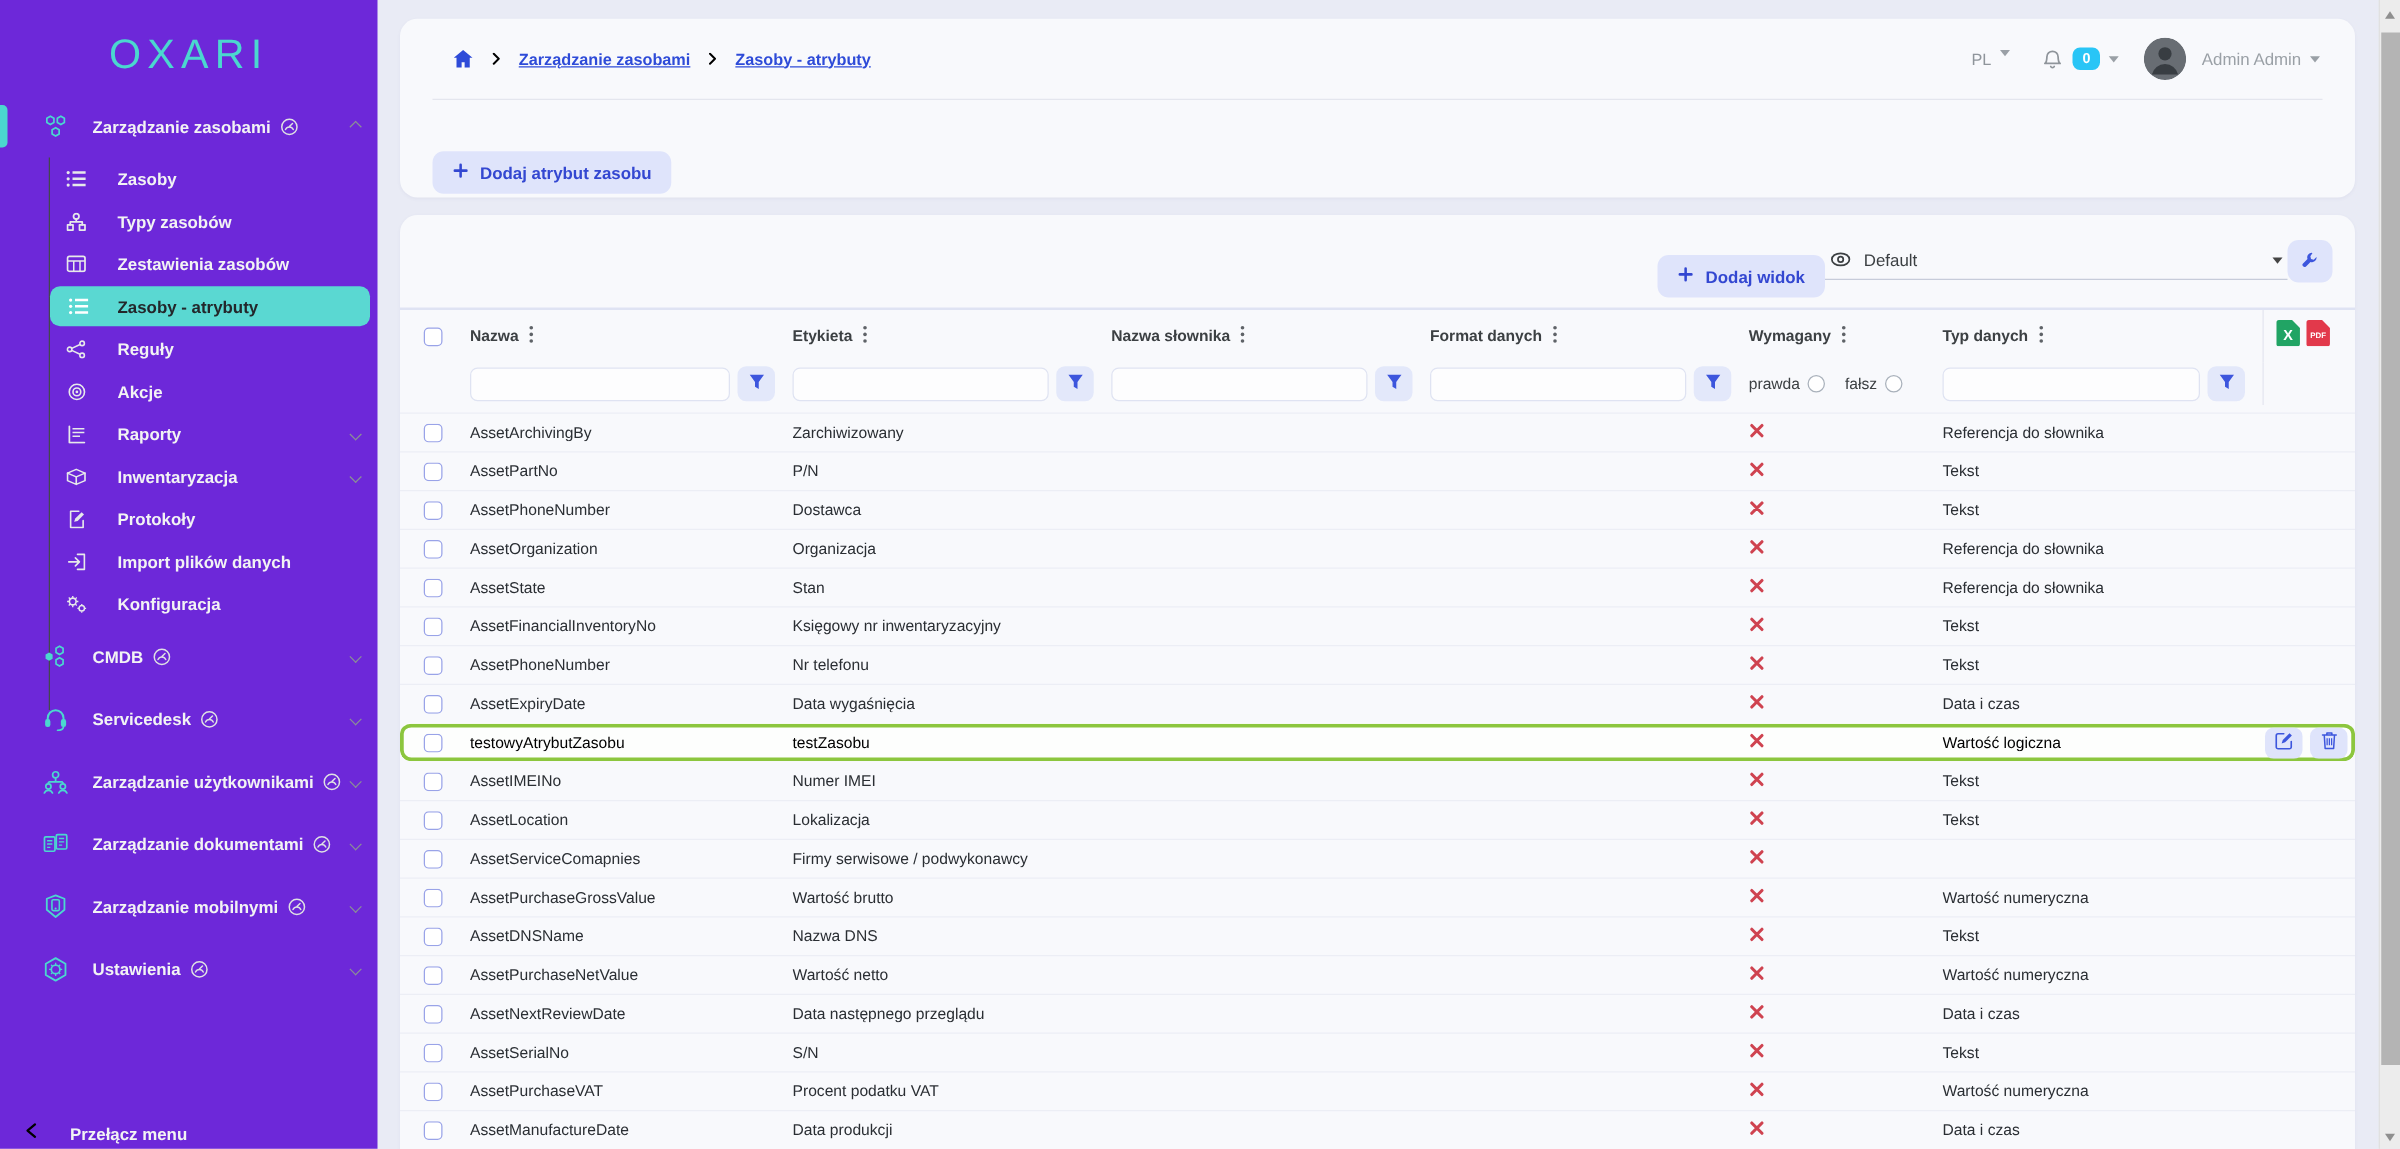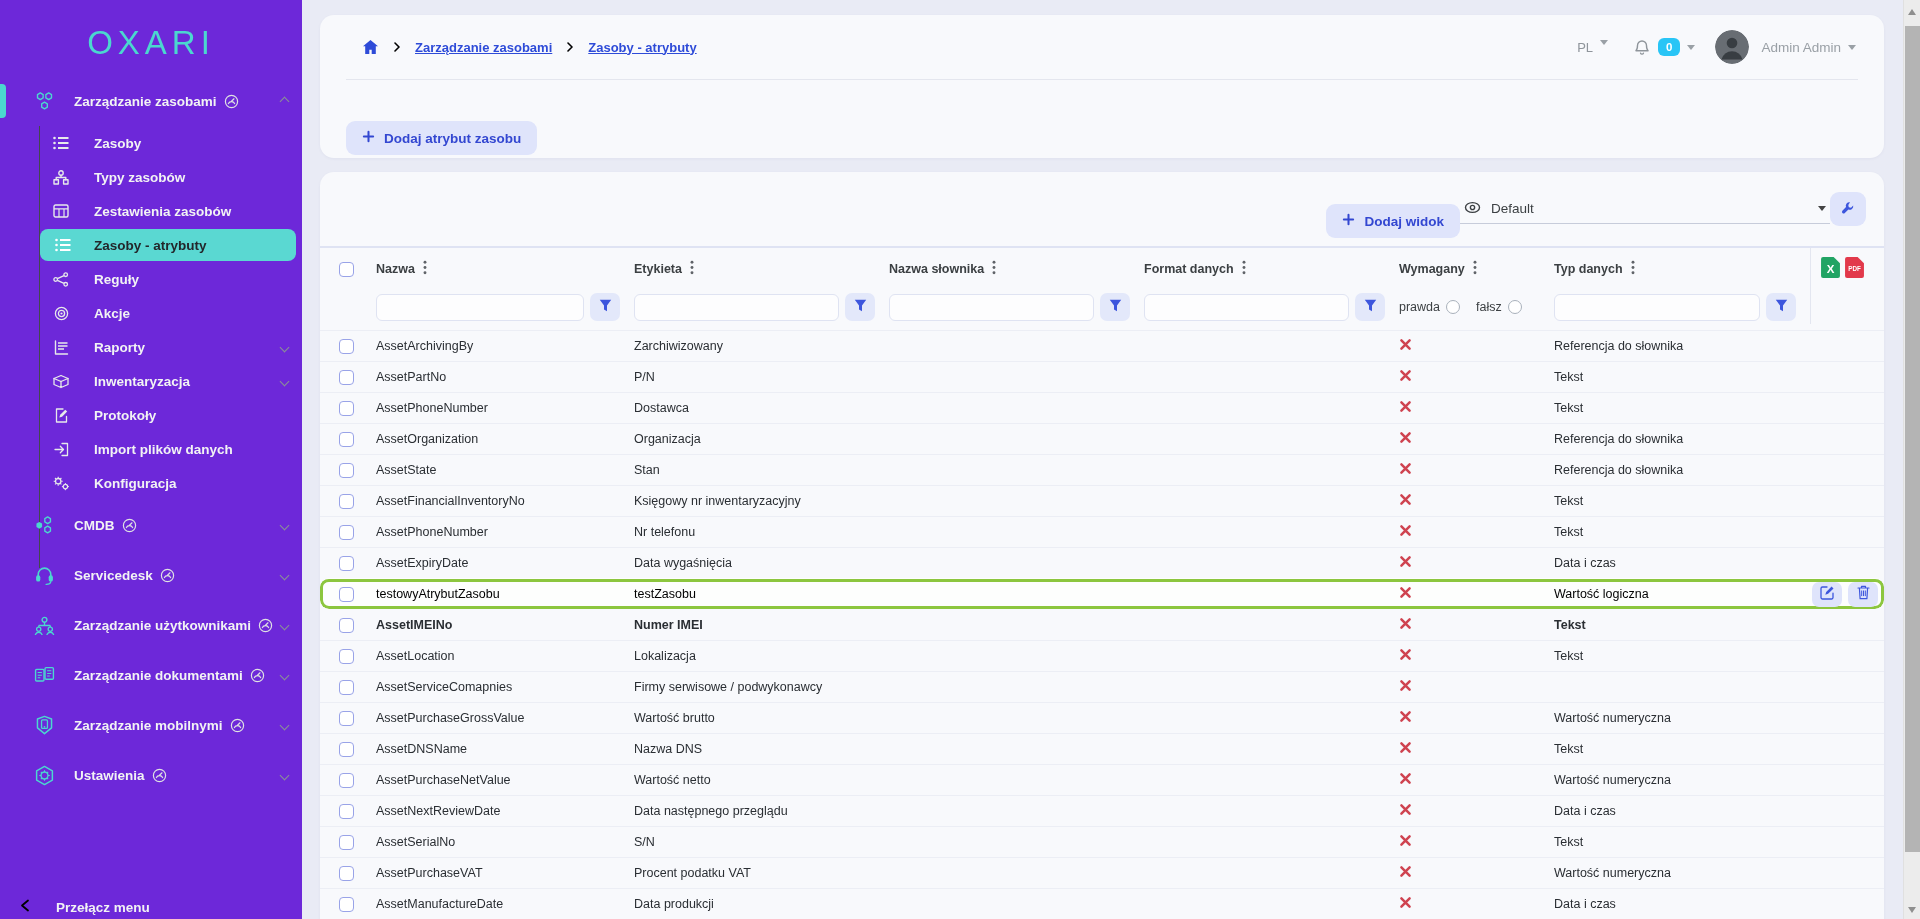--- a/index.html
+++ b/index.html
@@ -88,21 +88,21 @@
 
   .tbody{}
   .trow{height:31px;border-top:1px solid #eceef5;font-size:12.5px;color:#2a2e33;}
   .trow .cell{white-space:nowrap;overflow:hidden;}
   .cb{width:15px;height:15px;border:1.5px solid #99a3e8;border-radius:4px;background:#fff;
     display:inline-block;cursor:pointer;}
   .c-check{display:flex;align-items:center;justify-content:flex-start;padding-left:5px;}
   .c-act{display:flex;align-items:center;justify-content:flex-end;gap:6px;padding-right:6px;}
   .trow.hl{border-radius:9px;box-shadow:inset 0 0 0 3px #8cc63e;border-top-color:transparent;
     background:#fdfefd;color:#000000;position:relative;}
-  .trow.hl + .trow{border-top-color:transparent;font-weight:bold;}
+  .trow.hl + .trow{border-top-color:transparent;}
   .row-act-btn{width:30px;height:25px;background:#dfe4fb;border:none;border-radius:7px;color:#3d56dd;
     display:flex;align-items:center;justify-content:center;cursor:pointer;}
 
   
   .scrollbar{position:absolute;right:0;top:0;width:17px;height:919px;background:#ececec;
     border-left:1px solid #e0e0e0;}
   .sb-thumb{position:absolute;left:1px;top:26px;width:15px;height:826px;background:#b4b4b4;cursor:pointer;}
   .sb-arrow{position:absolute;left:4px;width:0;height:0;border-left:4.5px solid transparent;
     border-right:4.5px solid transparent;cursor:pointer;}
   .sb-up{top:9px;border-bottom:6px solid #8f8f8f;}

